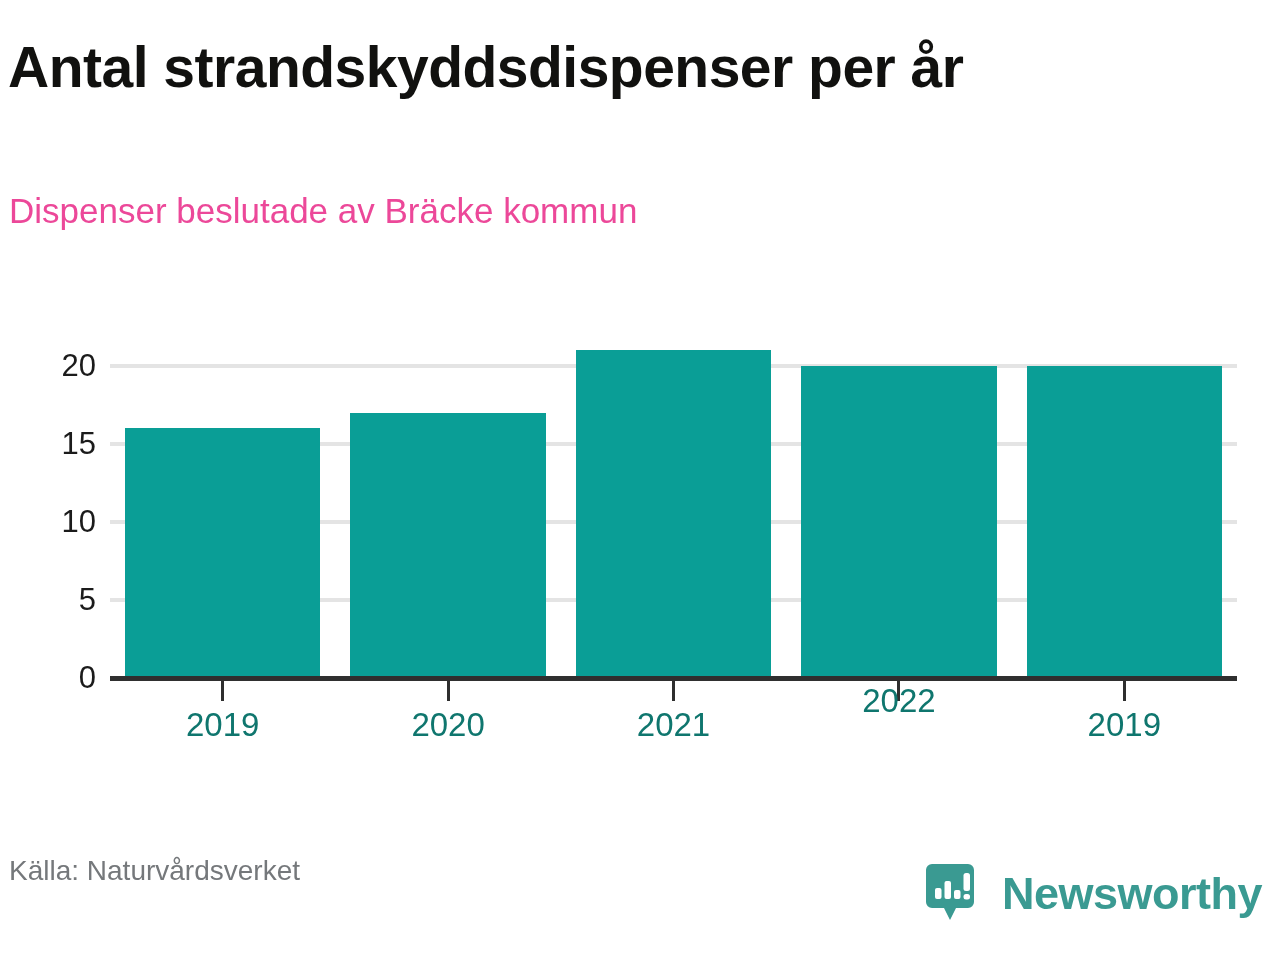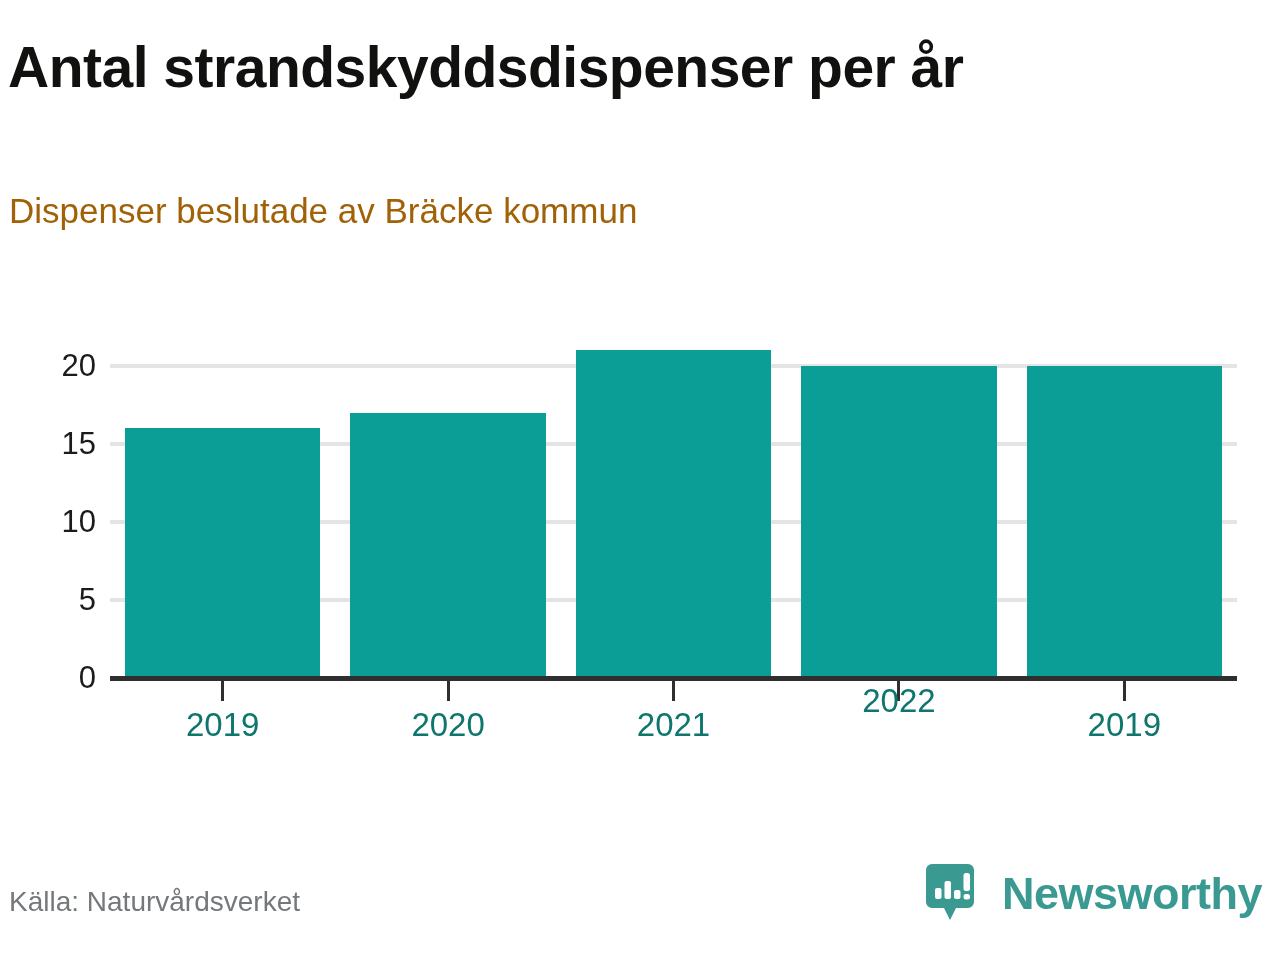--- a/index.html
+++ b/index.html
@@ -35,21 +35,21 @@
     color: #11110f;
     white-space: nowrap;
   }
   .chart-subtitle {
     position: absolute;
     left: 9px;
     top: 192px;
     font-size: 35px;
     font-weight: 400;
     line-height: 1.1;
-    color: #a16207;
+    color: #ec4899;
     white-space: nowrap;
   }
 
   
   .plot {
     position: absolute;
     left: 0;
     top: 0;
     width: 1280px;
     height: 960px;
@@ -102,21 +102,21 @@
     color: #0f766e;
     text-align: center;
     transform: translateX(-50%);
     white-space: nowrap;
   }
 
   
   .source-note {
     position: absolute;
     left: 9px;
-    top: 886px;
+    top: 855px;
     font-size: 28px;
     color: #75787b;
     white-space: nowrap;
   }
 
   .brand {
     position: absolute;
     right: 18px;
     top: 862px;
     display: flex;

